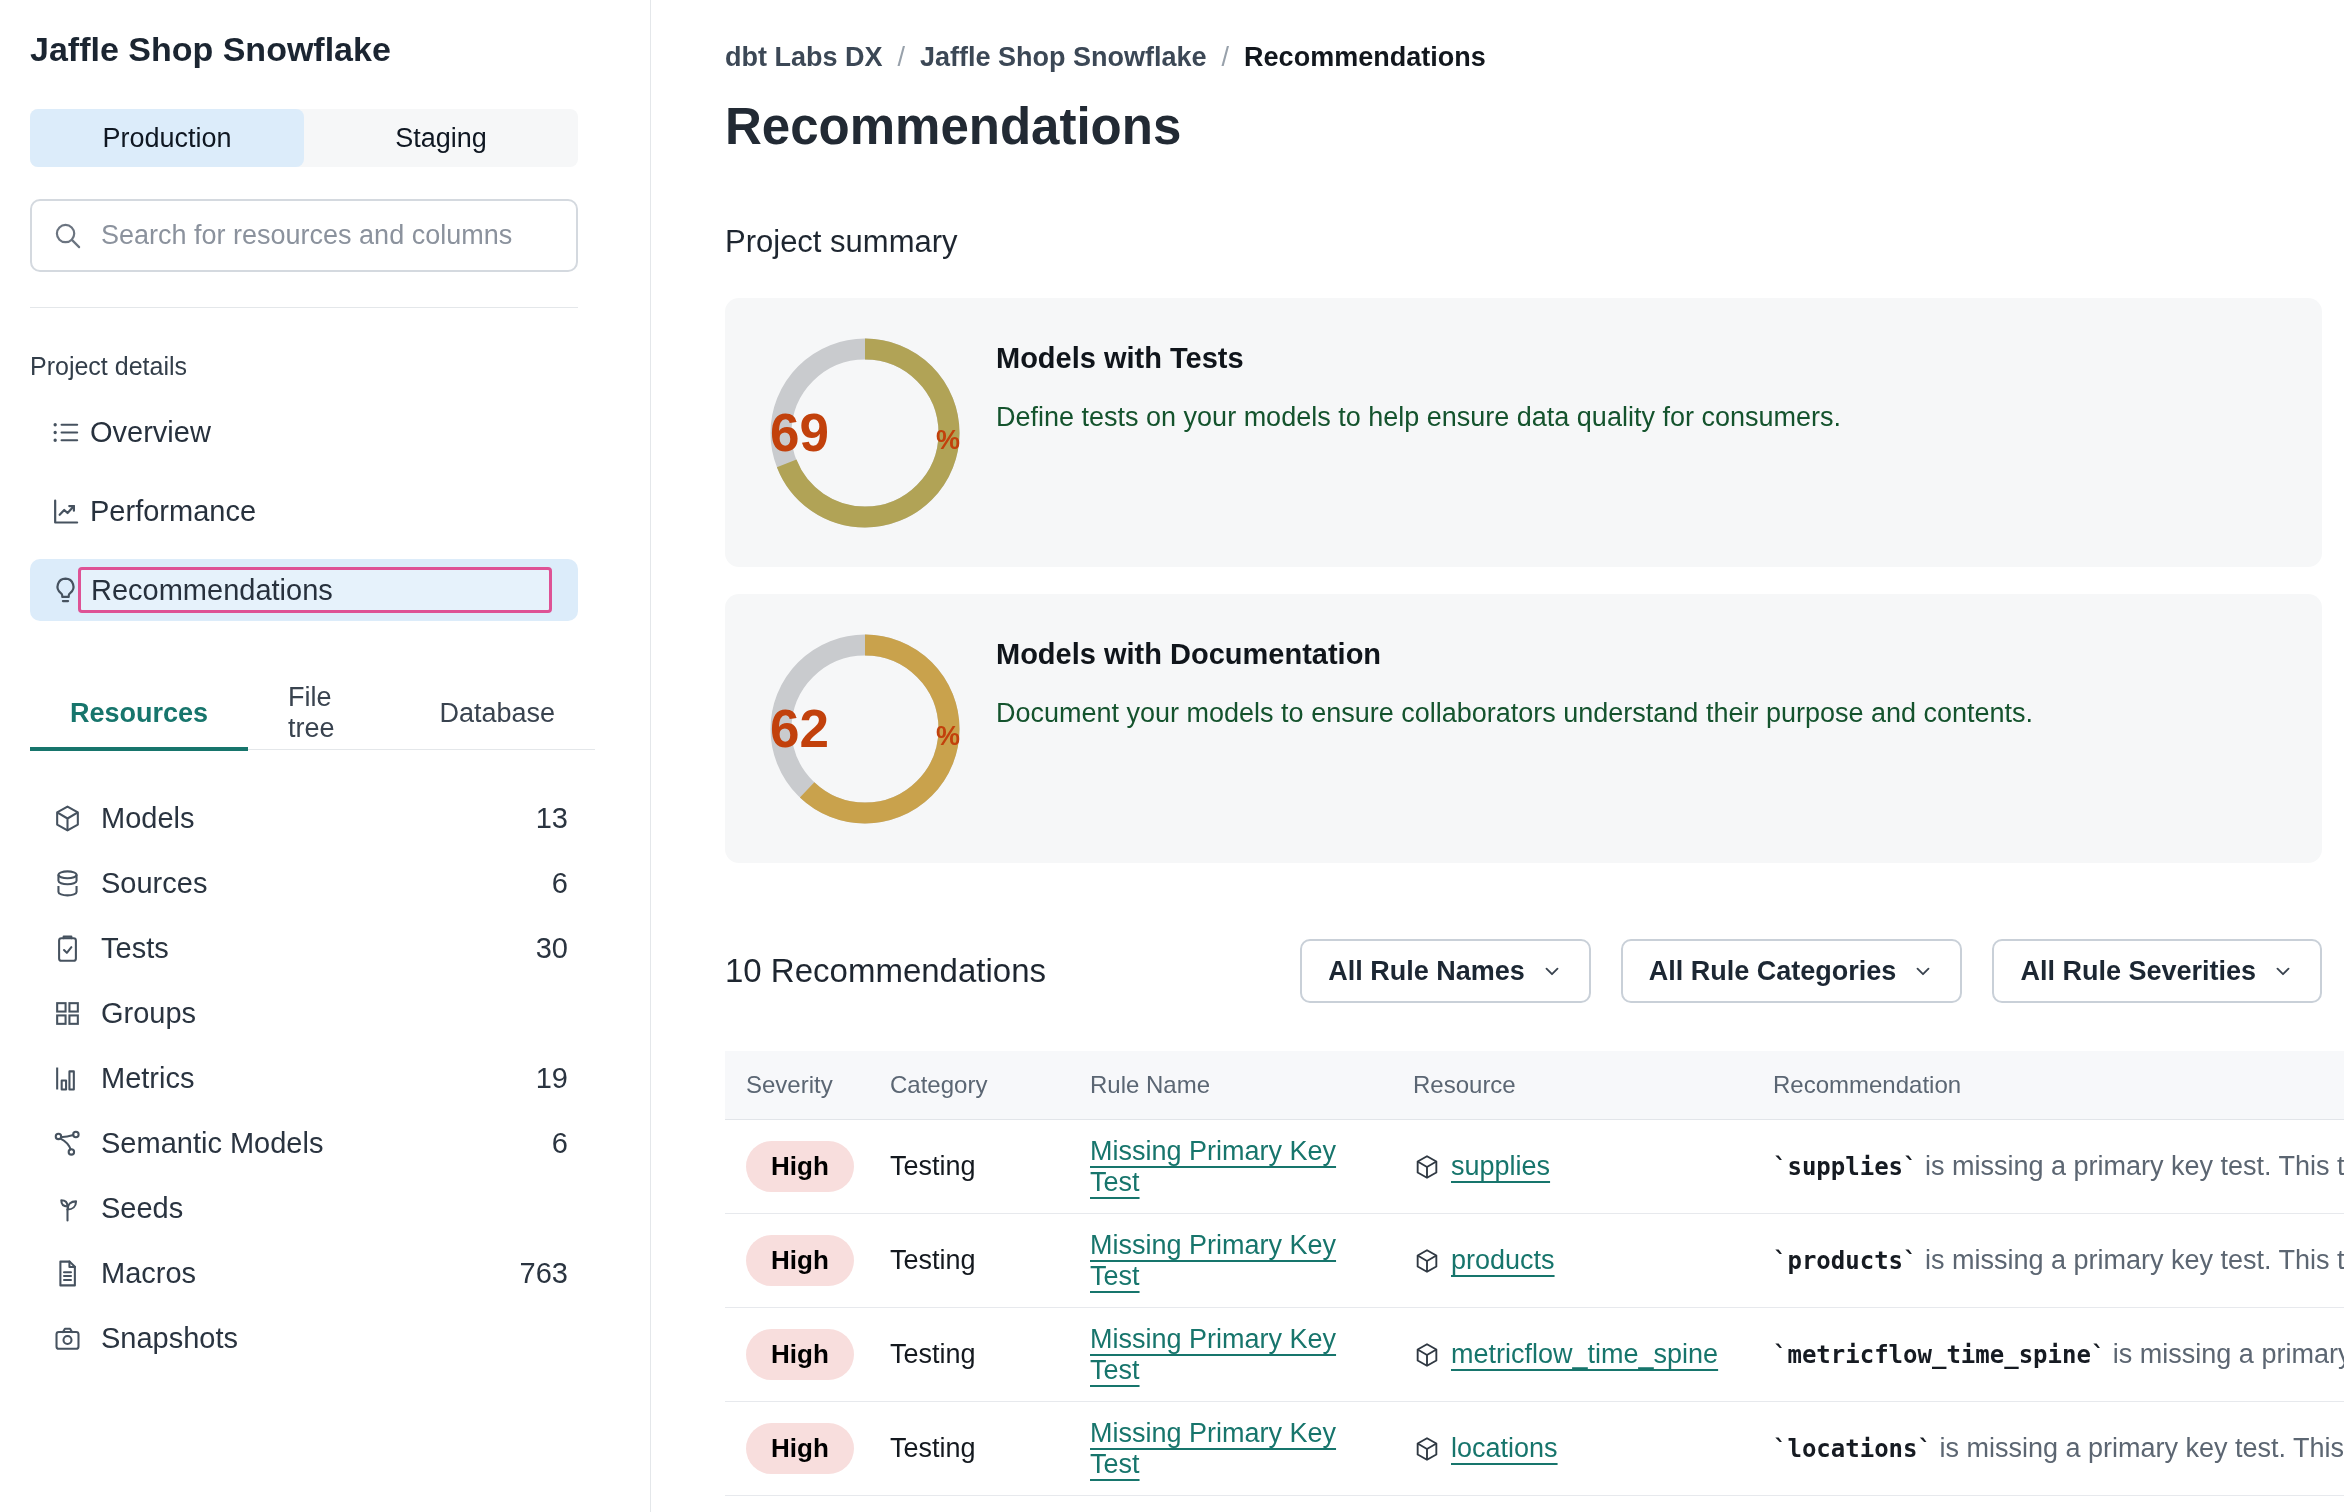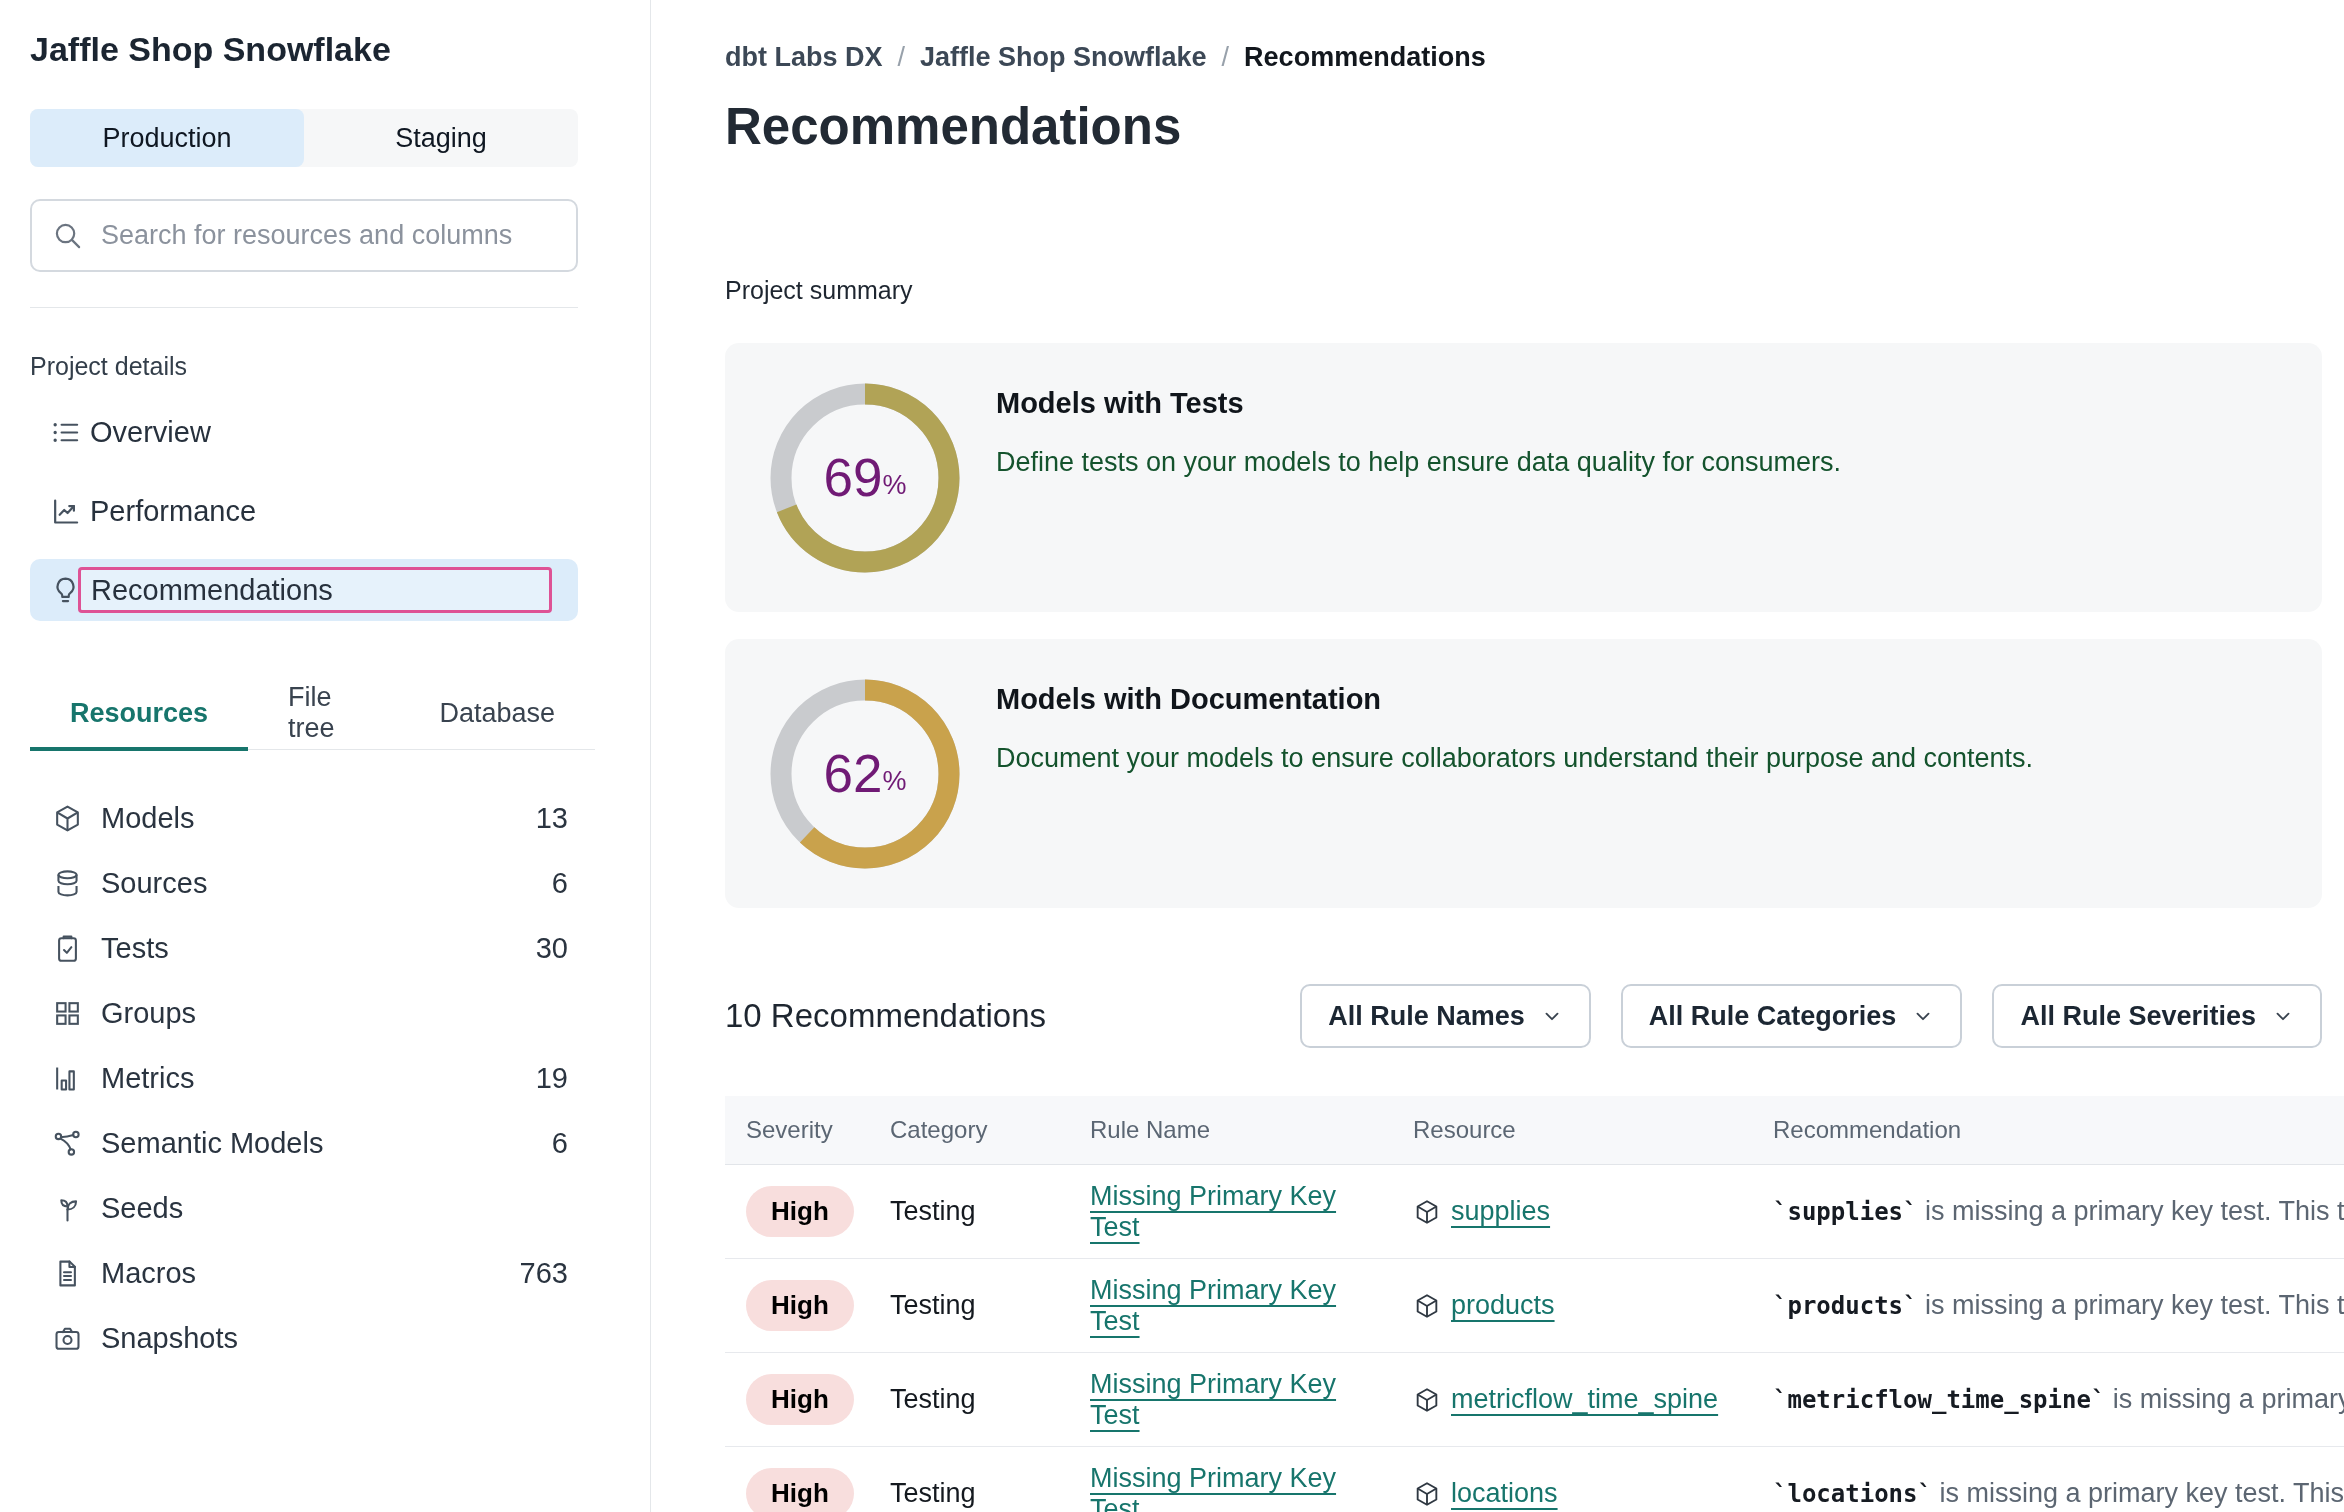--- a/index.html
+++ b/index.html
@@ -43,26 +43,26 @@
               color:#2a3440; width:560px; cursor:pointer; }
   .res-item .rlabel { margin-left:18px; }
   .res-item .rcount { margin-left:auto; color:#2a3440; }
 
   
   .main { flex:1; min-width:0; padding:42px 0 0 74px; }
   .breadcrumb { display:flex; align-items:center; gap:15px; font-size:27px; font-weight:700; color:#3c4856; }
   .breadcrumb .sep { color:#98a1ab; font-weight:400; }
   .breadcrumb .current { color:#12171d; }
   .page-title { margin-top:24px; font-size:51px; font-weight:600; color:#222a34; }
-  .section-heading { margin-top:120px; font-size:25px; font-weight:500; color:#1e2630; }
+  .section-heading { margin-top:68px; font-size:31px; font-weight:500; color:#1e2630; }
   .cards { margin-top:38px; margin-right:22px; display:flex; flex-direction:column; gap:27px; }
   .card { background:#f6f7f8; border-radius:14px; height:269px; display:flex; align-items:center; padding-left:45px; }
   .donut-wrap { width:190px; height:190px; position:relative; flex:none; }
-  .donut-label { position:absolute; inset:0; display:flex; align-items:center; justify-content:center;
-                 font-weight:400; color:#701a75; }
+  .donut-label { position:absolute; inset:0; display:flex; align-items:center; justify-content:space-between;
+                 font-weight:700; color:#c2410c; }
   .donut-label .num { font-size:53px; }
   .donut-label .unit { font-size:27px; margin-top:16px; }
   .card-text { margin-left:36px; align-self:flex-start; padding-top:44px; min-width:0; }
   .card-title { font-size:29px; font-weight:700; color:#10151b; }
   .card-desc { margin-top:27px; font-size:27px; color:#14532d; }
 
   .rec-header { margin-top:76px; margin-right:22px; display:flex; align-items:center; justify-content:space-between; }
   .rec-heading { font-size:33px; font-weight:500; color:#1e2630; }
   .filters { display:flex; gap:30px; }
   .filter-btn { height:64px; border:2px solid #c9d0d8; border-radius:10px; background:#fff;

